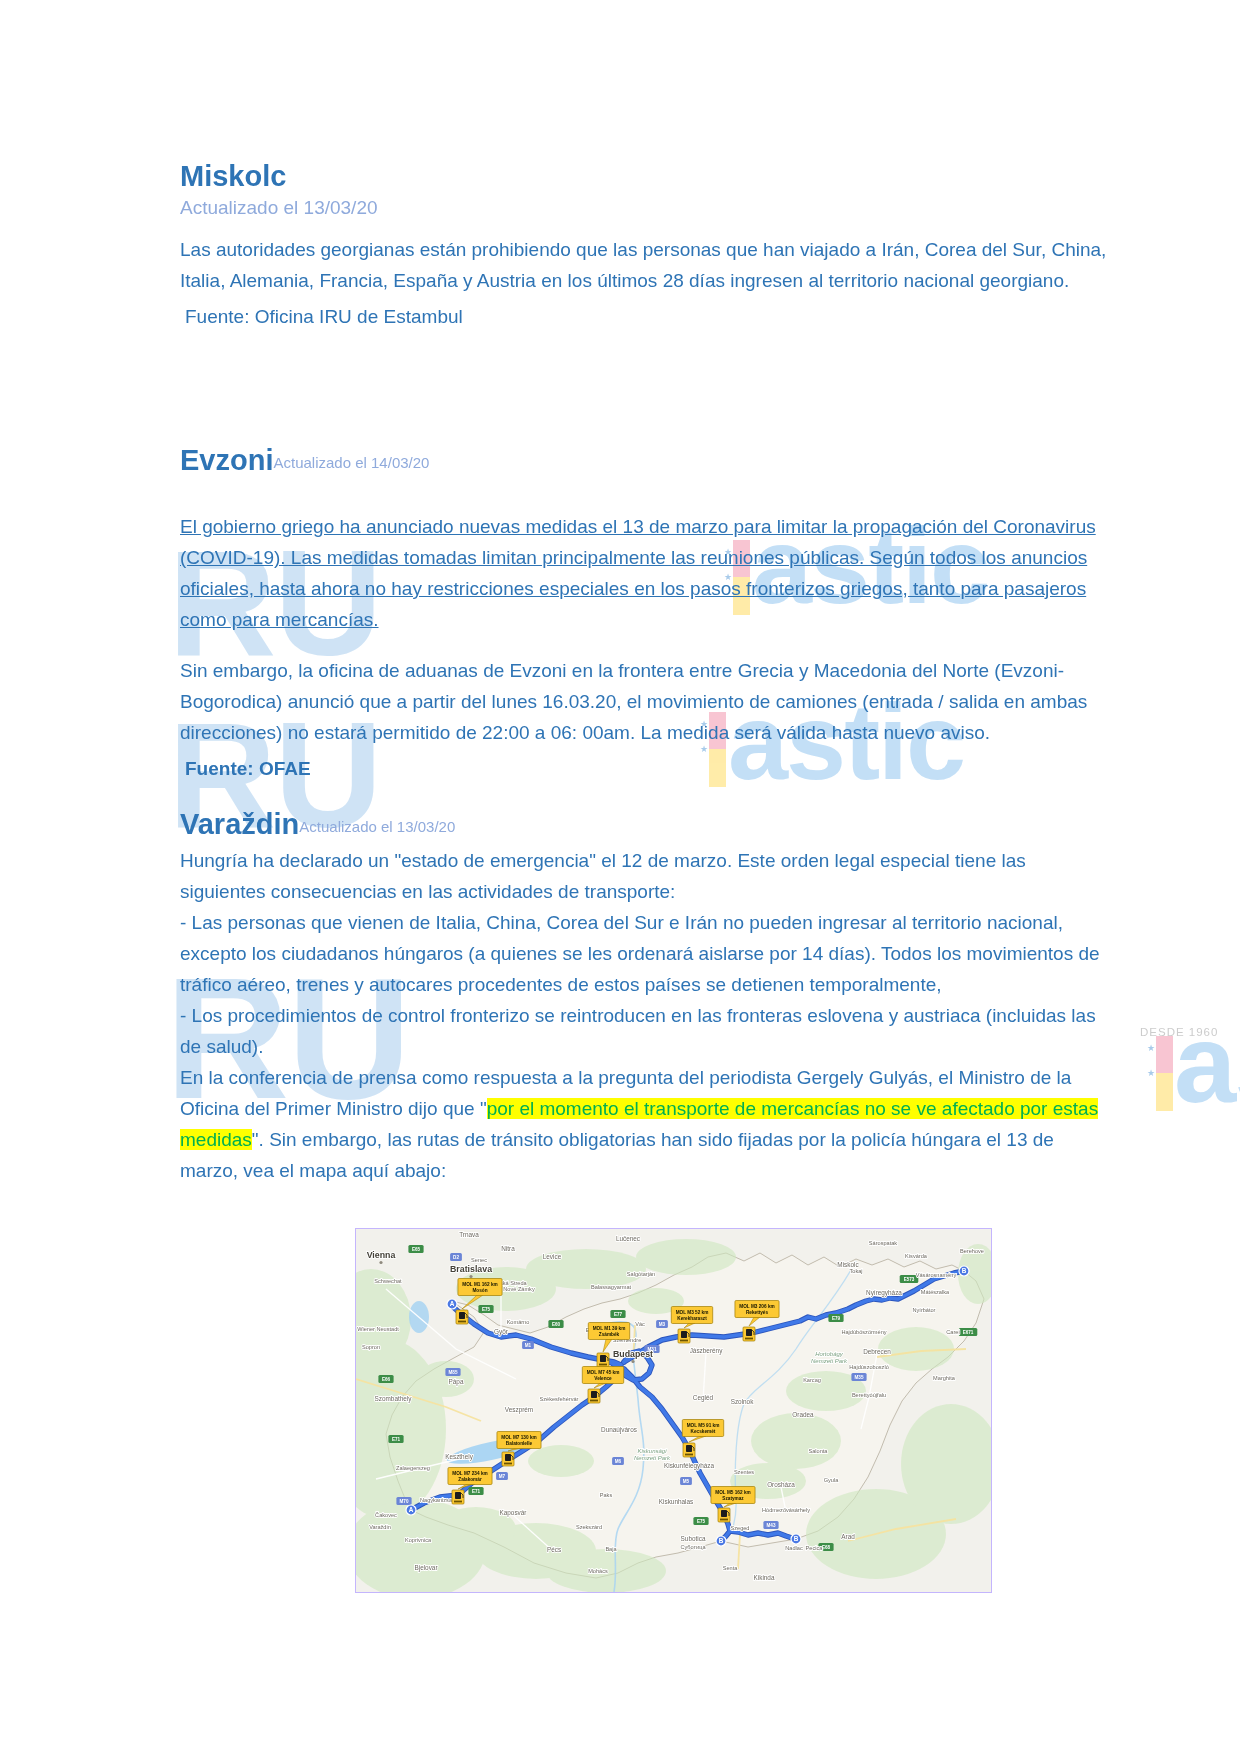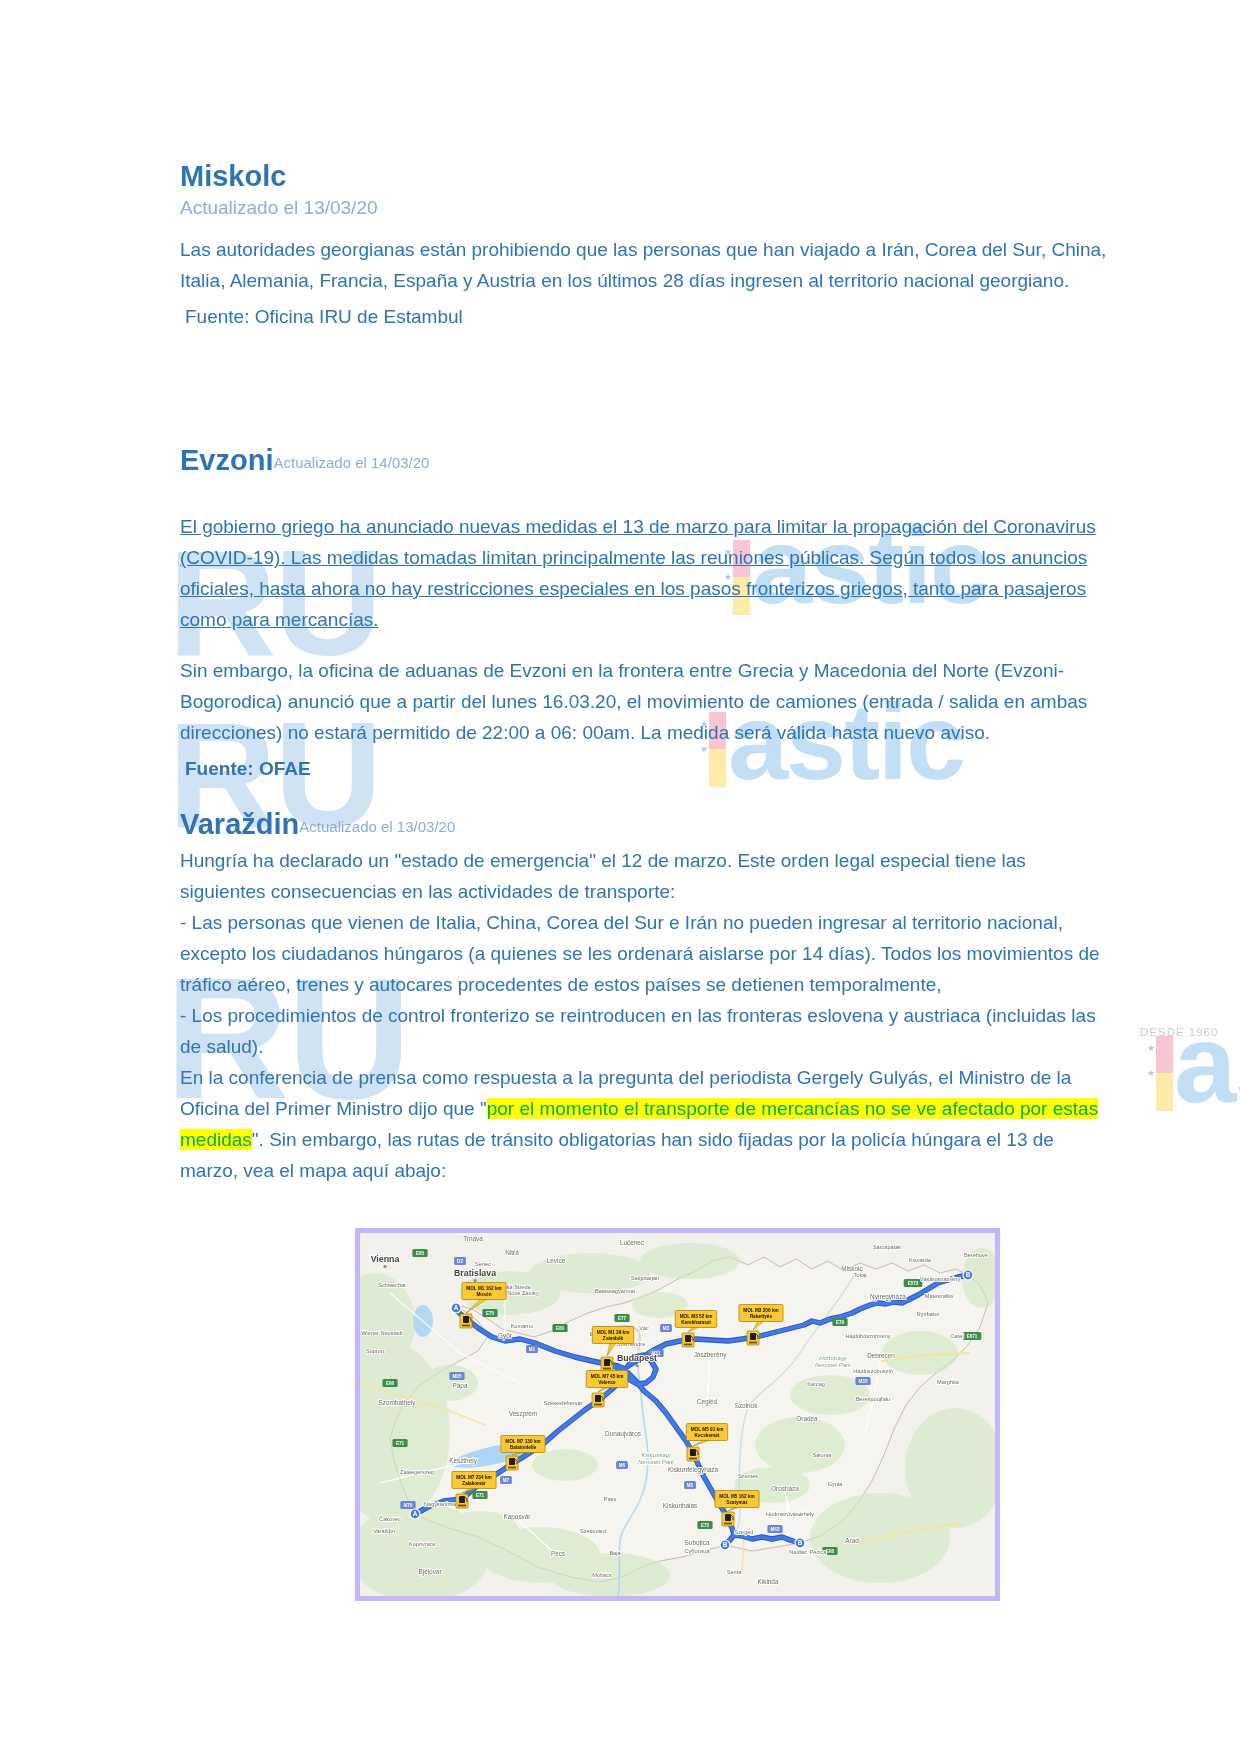--- a/index.html
+++ b/index.html
@@ -18,21 +18,21 @@
   .wm{position:absolute;z-index:1;font-weight:700;color:rgba(140,189,232,0.42);line-height:1;letter-spacing:-2px;}
   .wm.astic{color:rgba(128,186,236,0.47);}
   .wm-desde{position:absolute;z-index:1;color:#cccccc;font-size:11.5px;letter-spacing:1px;}
   .wmflag{position:absolute;display:flex;opacity:.6;z-index:1;}
   .fl-stars{width:10px;font-size:9px;line-height:25px;color:#6fa9dd;text-align:center;}
   .fl-col{width:17px;}
   .fl-pink{height:37px;background:#f4a0b5;}
   .fl-yellow{height:38px;background:#ffdf70;}
   
   .map-wrap{position:absolute;left:355px;top:1228px;width:635px;height:363px;z-index:2;
-            border:5px solid #c4b5fd;box-sizing:content-box;}
+            border:1px solid #c4b5fd;box-sizing:content-box;}
   .cty{paint-order:stroke;stroke:#ffffff;stroke-width:1.8px;stroke-linejoin:round;
        font-family:"Liberation Sans",sans-serif;}
   svg text{font-family:"Liberation Sans",sans-serif;}
 </style>
 </head>
 <body>
 
 <div class="page">
 
   <div class="wm" style="left:168px;top:528px;font-size:150px;"><span>RU</span></div>

